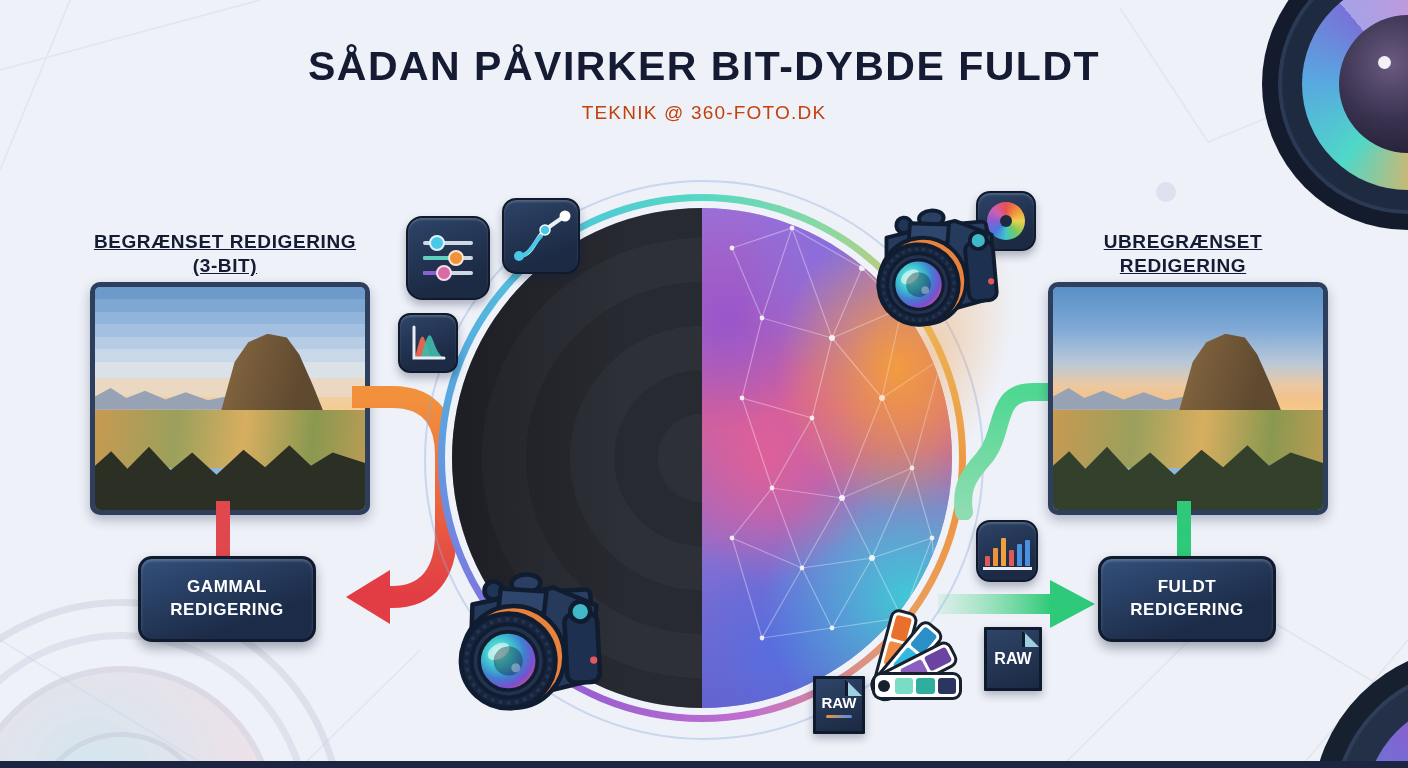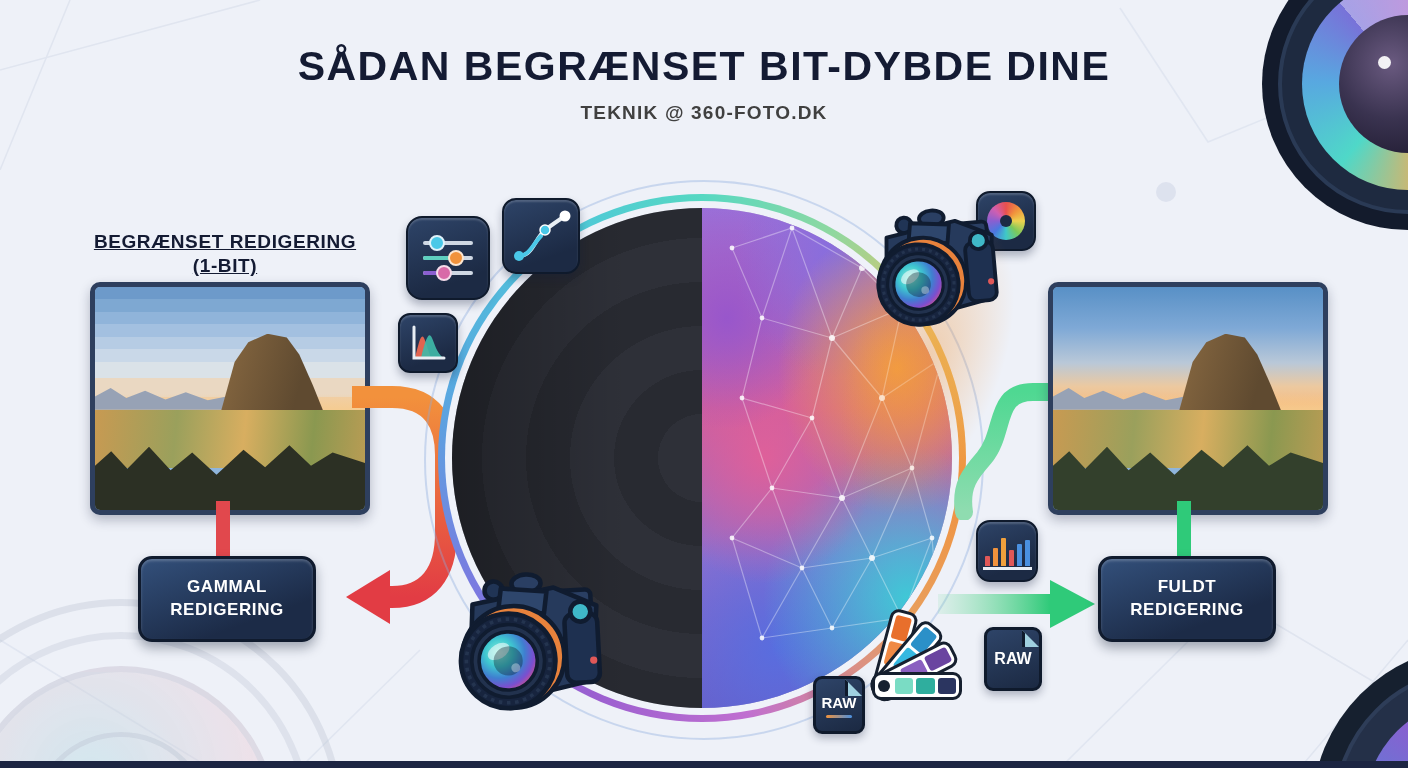--- a/index.html
+++ b/index.html
@@ -9,21 +9,21 @@
   svg{display:block;}
 
   
   .bg-lines{left:0;top:0;width:1408px;height:768px;pointer-events:none;}
   .bg-dot{width:20px;height:20px;border-radius:50%;background:#dde2ee;left:1156px;top:182px;}
   .bottom-strip{left:0;right:0;bottom:0;height:7px;background:#1c2542;}
 
   
   .title-wrap{left:0;right:0;top:40px;text-align:center;color:#141b33;}
   .title-line{font-size:41px;font-weight:700;letter-spacing:1.5px;line-height:1.28;}
-  .subtitle{margin-top:10px;font-size:19px;font-weight:700;letter-spacing:1.2px;color:#404040;}
+  .subtitle{margin-top:10px;font-size:19px;font-weight:400;letter-spacing:1.2px;color:#c2410c;}
 
   
   .side-label{width:280px;text-align:center;font-size:19px;font-weight:700;
               letter-spacing:.6px;color:#141b33;line-height:1.25;text-decoration:underline;}
   #label-left{left:85px;top:230px;}
   #label-right{left:1043px;top:230px;}
 
   
   .photo-frame{width:270px;height:223px;border:5px solid #2e3f5e;border-radius:10px;
                overflow:hidden;box-shadow:0 5px 12px rgba(20,30,60,.28);background:#8fb5dc;}
@@ -126,21 +126,21 @@
   .wheel{width:38px;height:38px;border-radius:50%;background:conic-gradient(#e8504f,#f0923c,
          #ecd24f,#7cc85a,#3fc8c8,#4a78e0,#8a5fd0,#d05fb0,#e8504f);position:relative;}
   .wheel::after{content:"";position:absolute;left:50%;top:50%;width:12px;height:12px;
          border-radius:50%;background:#1c2a44;transform:translate(-50%,-50%);}
   .bars{display:flex;align-items:flex-end;gap:3px;height:34px;border-bottom:3px solid #e8eef4;
         padding:0 2px 1px 2px;}
   .bars div{width:5px;border-radius:1px 1px 0 0;}
 
   
   .raw-file{background:linear-gradient(160deg,#2e4468,#1b2942);border:3px solid #0f1a2c;
-            border-radius:9px;color:#fff;font-weight:700;text-align:center;overflow:hidden;
+            border-radius:1px;color:#fff;font-weight:700;text-align:center;overflow:hidden;
             box-shadow:0 4px 8px rgba(20,30,60,.3);}
   .raw-fold{position:absolute;top:0;right:0;width:17px;height:17px;background:#9fd0e0;
             clip-path:polygon(0 0,0 100%,100% 100%);border-bottom-left-radius:4px;}
   .raw-fold::before{content:"";position:absolute;inset:0;border-left:3px solid #0f1a2c;}
   #raw-small{left:813px;top:676px;width:52px;height:58px;font-size:15px;padding-top:15px;box-sizing:border-box;}
   #raw-large{left:984px;top:627px;width:58px;height:64px;font-size:16px;padding-top:20px;box-sizing:border-box;}
   .raw-underline{margin:4px auto 0;width:26px;height:3px;border-radius:2px;
                  background:linear-gradient(90deg,#f0923c,#4a90e0);}
 
   
@@ -186,27 +186,27 @@
   <div class="abs lens-ring" id="lens-ghost">
     <div class="lens-center lens-ring" style="width:432px;height:432px;border:7px solid rgba(190,198,212,.5);"></div>
     <div class="lens-center lens-ring" style="width:366px;height:366px;border:7px solid rgba(190,198,212,.45);"></div>
     <div class="lens-center lens-ring" style="width:300px;height:300px;border:6px solid rgba(190,198,212,.45);
          background:radial-gradient(circle at 40% 35%,rgba(170,215,225,.55),rgba(235,200,210,.5) 60%,rgba(200,205,220,.45));"></div>
     <div class="lens-center lens-ring" style="width:170px;height:170px;border:5px solid rgba(180,190,205,.5);"></div>
 
   </div>
 
   <div class="abs title-wrap">
-    <div class="title-line">SÅDAN BEGRÆNSET BIT-DYBDE DINE</div>
+    <div class="title-line">SÅDAN PÅVIRKER BIT-DYBDE FULDT</div>
     <div class="subtitle">TEKNIK @ 360-FOTO.DK</div>
   </div>
 
   <div class="abs side-label" id="label-left">
     <div>BEGRÆNSET REDIGERING</div>
-    <div>(1-BIT)</div>
+    <div>(3-BIT)</div>
   </div>
 
   <div class="abs photo-frame" id="photo-left">
     <div class="ph sky sky-banded"></div>
     <div class="ph glow"></div>
     <div class="ph ridge"></div>
     <div class="ph butte"></div>
     <div class="ph fields"></div>
     <div class="ph bush"></div>
   </div>
@@ -433,20 +433,24 @@
     <defs>
       <linearGradient id="gradGA" x1="0" y1="0" x2="1" y2="0">
         <stop offset="0" stop-color="rgba(120,220,160,.15)"></stop>
           <stop offset="1" stop-color="#2fca79"></stop>
       </linearGradient>
     </defs>
     <rect x="0" y="14" width="112" height="20" fill="url(#gradGA)"></rect>
     <polygon points="112,0 112,48 157,24" fill="#2fca79"></polygon>
   </svg>
 
+  <div class="abs side-label" id="label-right">
+    <div>UBREGRÆNSET REDIGERING</div>
+    <div>(14-BIT)</div>
+  </div>
 
   <div class="abs photo-frame" id="photo-right">
     <div class="ph sky sky-smooth"></div>
     <div class="ph glow"></div>
     <div class="ph ridge"></div>
     <div class="ph butte"></div>
     <div class="ph fields"></div>
     <div class="ph bush bush-green"></div>
   </div>
 

